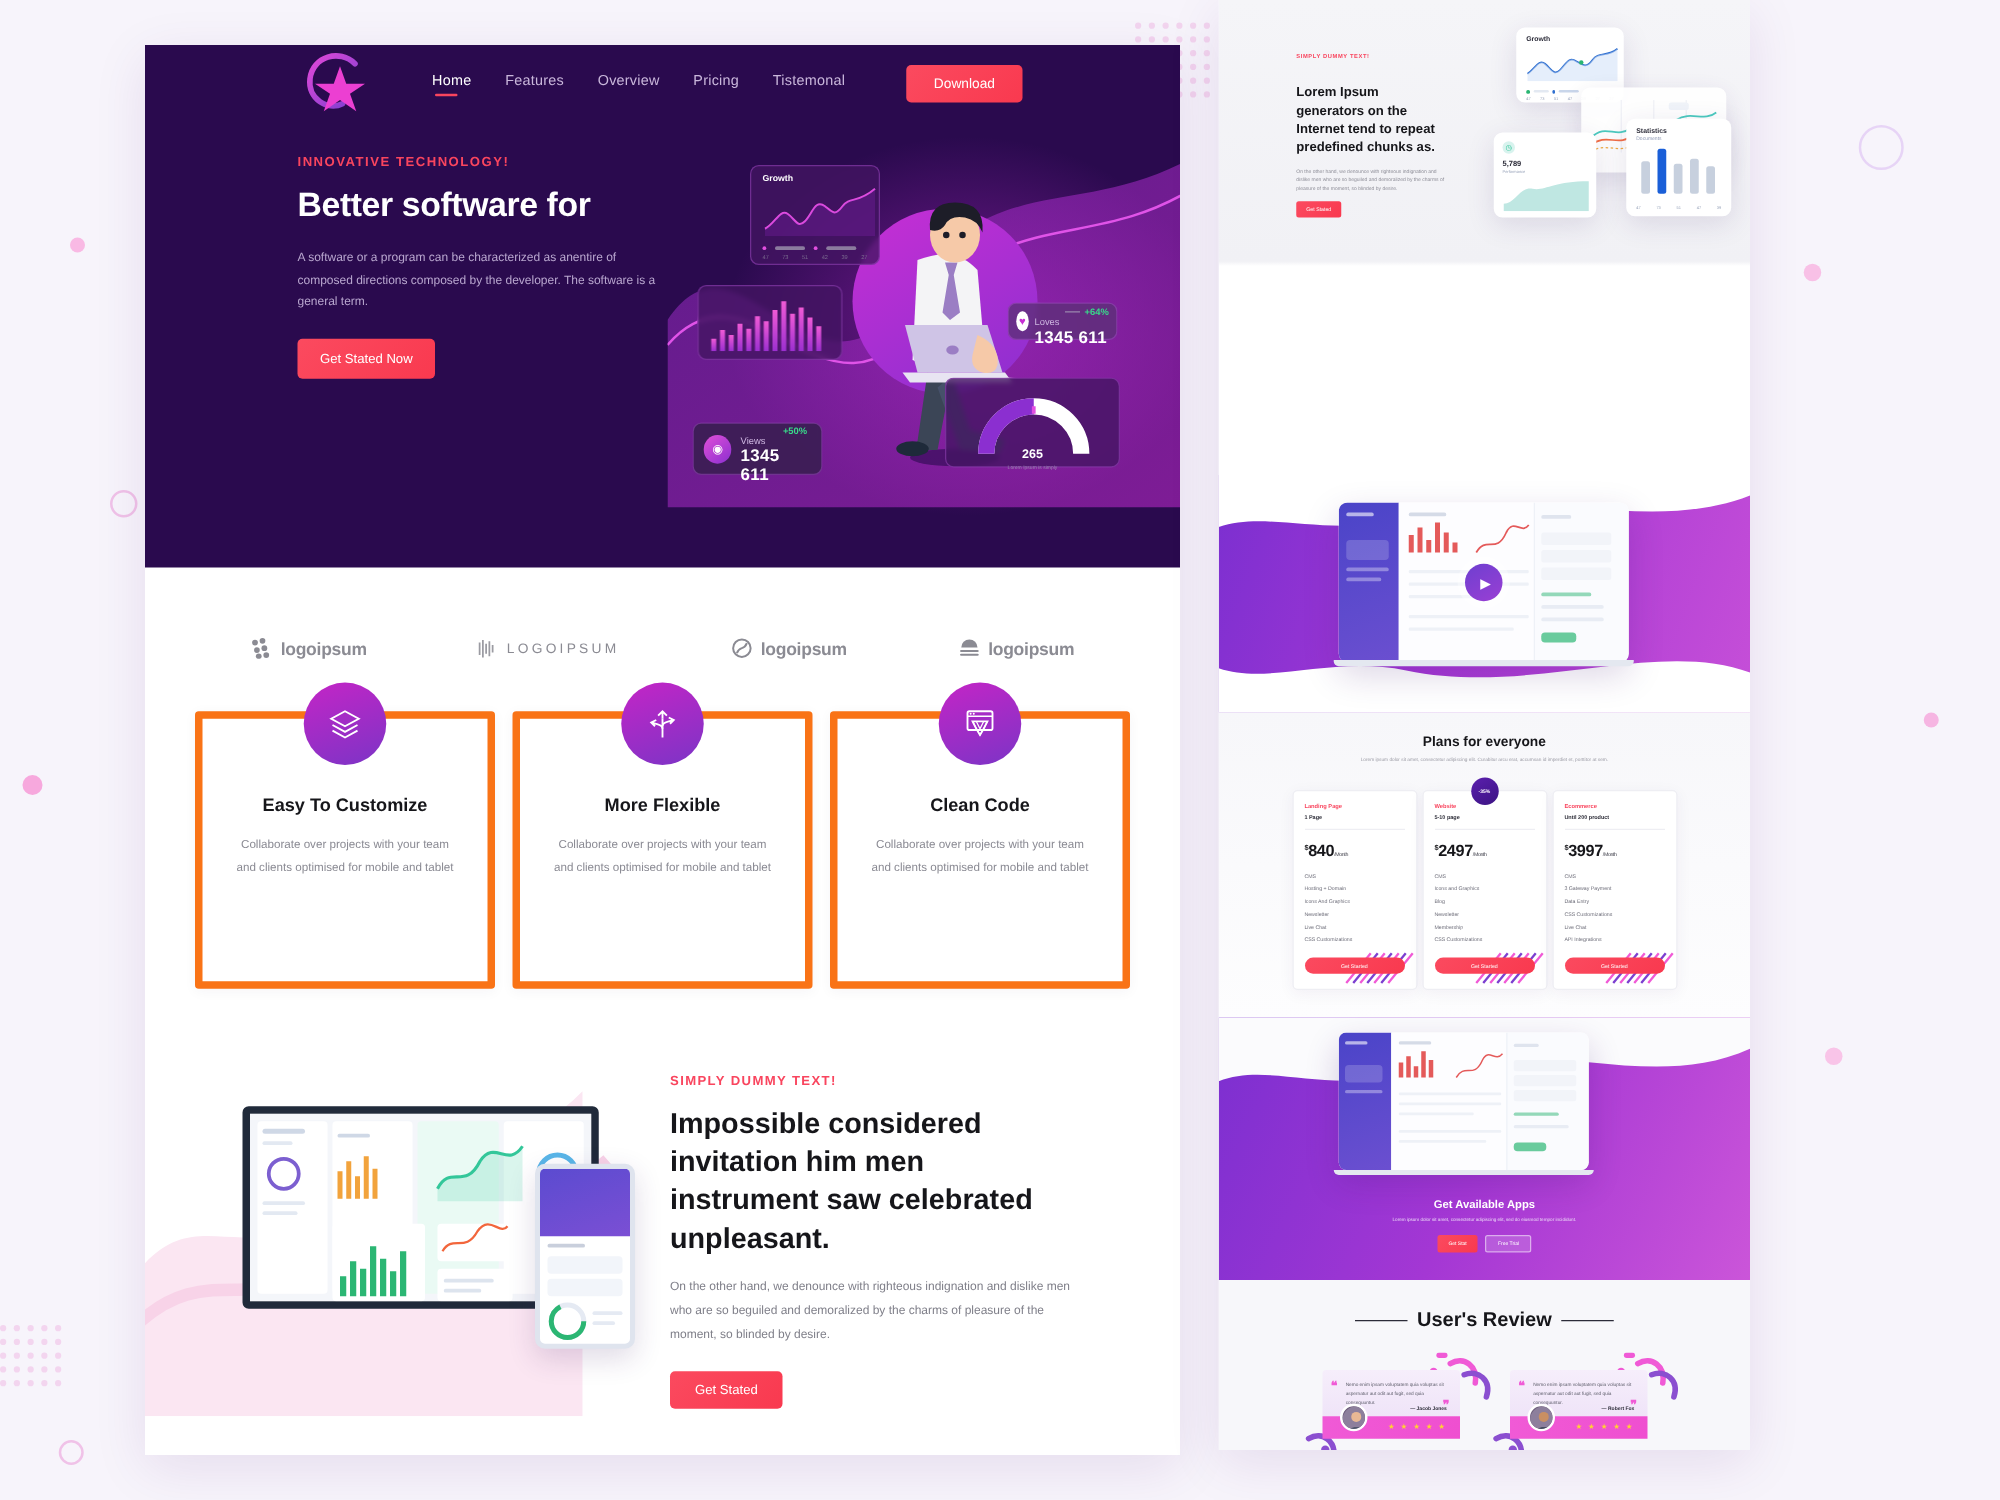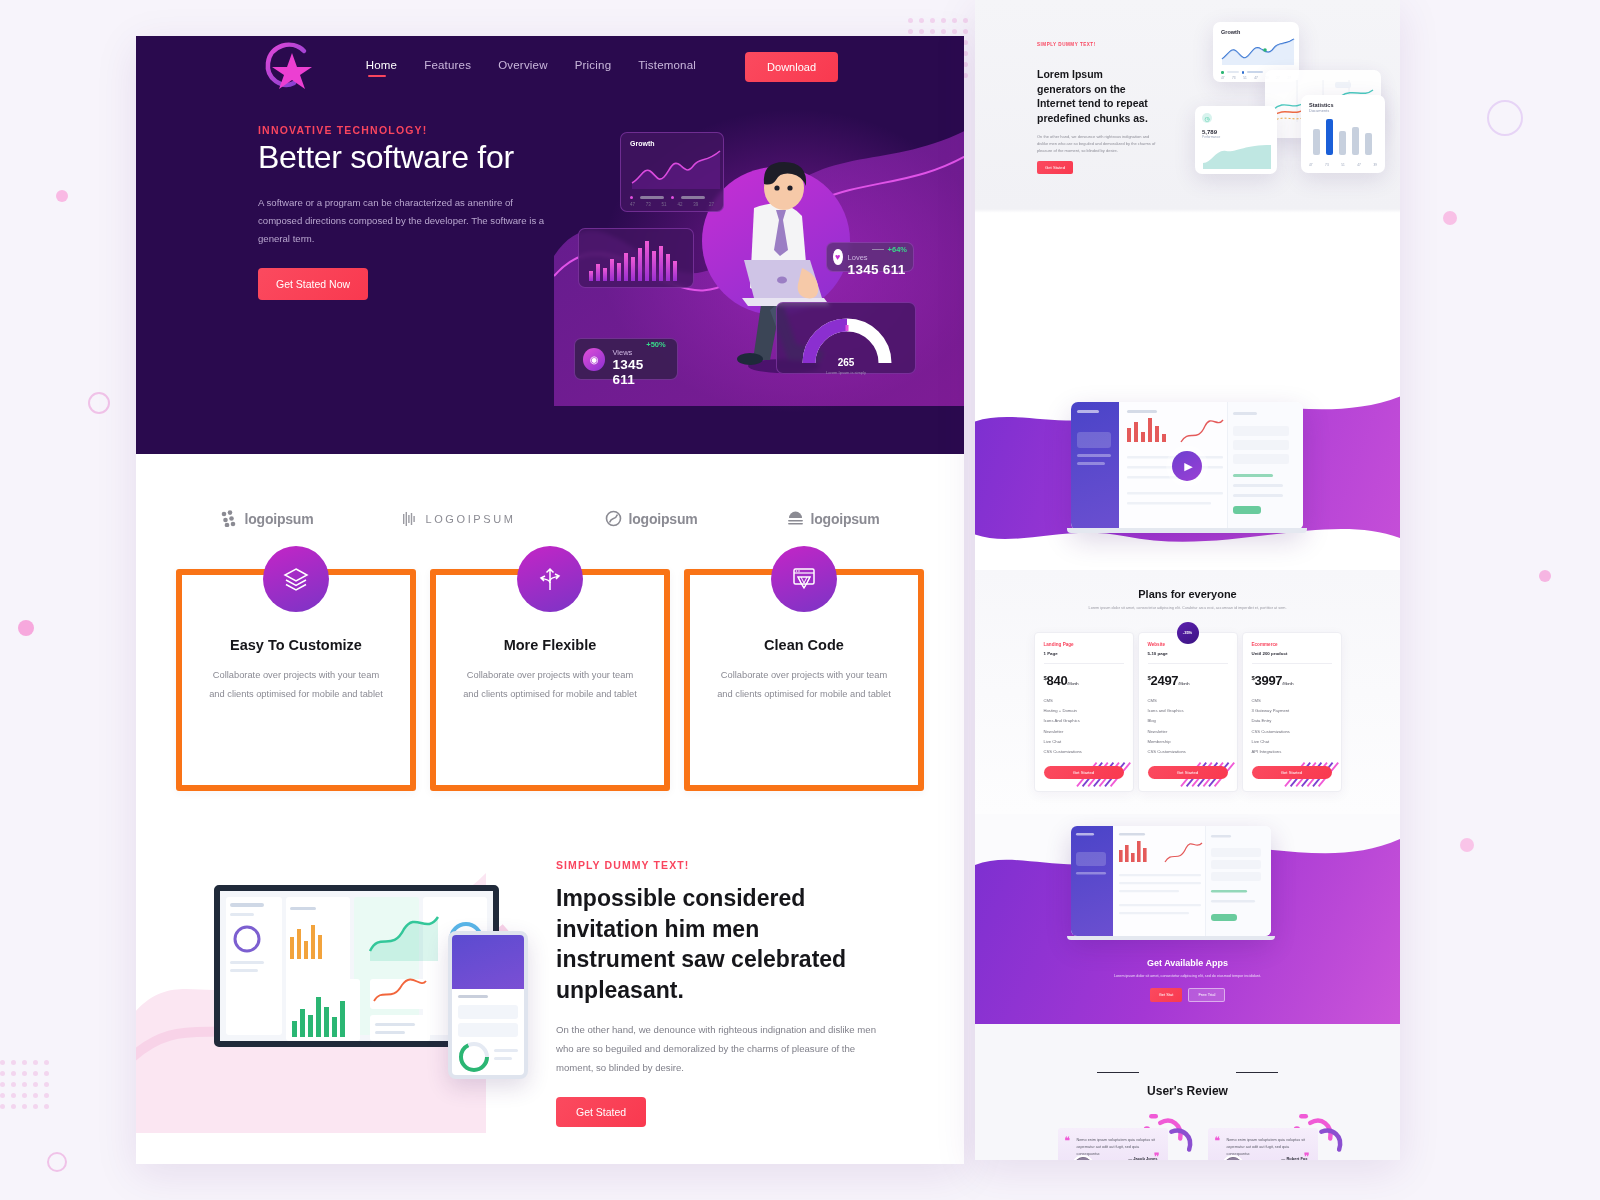--- a/index.html
+++ b/index.html
@@ -9,41 +9,41 @@
     font-family: "Liberation Sans", sans-serif;
     overflow: hidden;
     position: relative;
   }
   .bg-dots { position:absolute; display:grid; gap:6px; }
   .bg-dots i { width:5px; height:5px; border-radius:50%; background:#f3d5ef; display:block; }
   .circle { position:absolute; border-radius:50%; }
 
   
   #left-page {
-    position:absolute; left:136px; top:36px; width:828px; height:1128px;
+    position:absolute; left:116px; top:36px; width:828px; height:1128px;
     background:#ffffff; overflow:hidden;
     box-shadow: 0 10px 40px rgba(80,20,120,.10);
   }
   
   .hero { position:relative; height:418px; background:#2a0a4e; overflow:hidden; }
   .hero-glow1 { position:absolute; right:-40px; top:60px; width:420px; height:330px;
      background: radial-gradient(ellipse at center, rgba(180,40,200,.55), rgba(42,10,78,0) 65%); }
   .hero-wave { position:absolute; right:-10px; top:70px; width:420px; height:300px; }
   .navbar { position:relative; display:flex; align-items:center; height:62px; padding:0 26px; z-index:6;}
   .logo { width:56px; height:52px; position:relative; margin-left:100px;}
   .nav-links { margin-left:auto; display:flex; align-items:center; gap:27px; }
   .nav-link { color:#c9b7db; font-size:11.5px; letter-spacing:.2px; position:relative; padding-bottom:4px; cursor:pointer;}
   .nav-link.active { color:#ffffff; }
   .nav-link.active:after { content:''; position:absolute; left:2px; bottom:-2px; width:18px; height:2px; background:#f9455e; border-radius:2px;}
   .btn-download { margin-left:22px; margin-right:100px; background:linear-gradient(135deg,#fb4a5f,#f9394f);
      color:#fff; font-size:11px; padding:9px 22px; border-radius:4px; border:none; cursor:pointer; white-space:nowrap;}
   .hero-body { position:relative; display:flex; padding:26px 0 0 0; z-index:5; }
   .hero-left { width:300px; margin-left:122px; }
   .eyebrow { color:#f9455e; font-size:10.5px; letter-spacing:1.2px; font-weight:bold; }
-  .hero-title { color:#fff; font-size:32px; line-height:1.26; font-weight:normal; margin-top:1px; letter-spacing:-.3px;}
+  .hero-title { color:#fff; font-size:27px; line-height:1.26; font-weight:bold; margin-top:11px; letter-spacing:-.3px;}
   .hero-sub { color:#b9a7cf; font-size:9.6px; line-height:1.85; margin-top:17px; }
   .btn-hero { margin-top:20px; background:linear-gradient(135deg,#fb4a5f,#f9394f); color:#fff;
      font-size:10.5px; padding:10px 18px; border-radius:4px; border:none; cursor:pointer;}
   .hero-art { position:relative; flex:1; height:330px; margin-left:6px; }
 
   .card-dark { position:absolute; background:rgba(66,20,98,.78); border:1px solid rgba(173,80,210,.45);
      border-radius:7px; backdrop-filter:blur(2px); }
   .kcap { color:#cdb6e0; font-size:7.5px;margin-top:16px; }
   .kval { color:#fff; font-size:13.5px; font-weight:bold; letter-spacing:.3px;}
   .kpct { color:#39d98a; font-size:7.5px; font-weight:bold;}
@@ -118,21 +118,21 @@
   .apps-title { color:#fff; font-size:9px; font-weight:bold; text-align:center;}
   .apps-text { color:#ecd9f7; font-size:3.7px; text-align:center; line-height:1.75; margin-top:5px; padding:0 95px;}
   .apps-btns { display:flex; gap:6px; justify-content:center; margin-top:8px;}
   .apps-btn { font-size:4px; padding:3.5px 9px; border-radius:2px; border:none; cursor:pointer; color:#fff;}
   .apps-btn.red { background:linear-gradient(135deg,#fb4a5f,#f9394f); }
   .apps-btn.ghost { background:rgba(255,255,255,.16); border:1px solid rgba(255,255,255,.5); }
 
   .r-sec3 { position:relative; background:#f7f7fa; height:160px; padding-top:24px;}
   .rv-head { display:flex; align-items:center; justify-content:center; gap:8px;}
   .rv-line { width:42px; height:1px; background:#2b2b38; }
-  .rv-title { font-size:12px; font-weight:bold; color:#16161a;margin-top:36px;}
+  .rv-title { font-size:16px; font-weight:bold; color:#16161a;}
   .rv-cards { display:flex; gap:40px; justify-content:center; margin-top:30px;}
   .rv-card { width:110px; position:relative; }
   .rv-body { background:linear-gradient(180deg,#f6eefb,#efe4f8); border-radius:3px 3px 0 0; padding:9px 10px 7px; position:relative; z-index:3;}
   .rv-quote { font-size:3.8px; color:#5b5b68; line-height:1.85; padding-left:9px;}
   .rv-foot { background:linear-gradient(90deg,#f05ad6,#ef4fd0); padding:4px 10px 6px; position:relative; z-index:3;
      display:flex; align-items:center; justify-content:flex-end;}
   .rv-name { position:absolute; right:10px; top:-9px; font-size:4px; color:#2c2c38; font-weight:bold;}
   .rv-avatar { position:absolute; left:14px; top:-10px; width:22px; height:22px; border-radius:50%;
      border:2px solid #fff; overflow:hidden; z-index:6; background:#6a5a78;}
   .stars { color:#ffd233; font-size:6px; letter-spacing:1.5px;}

